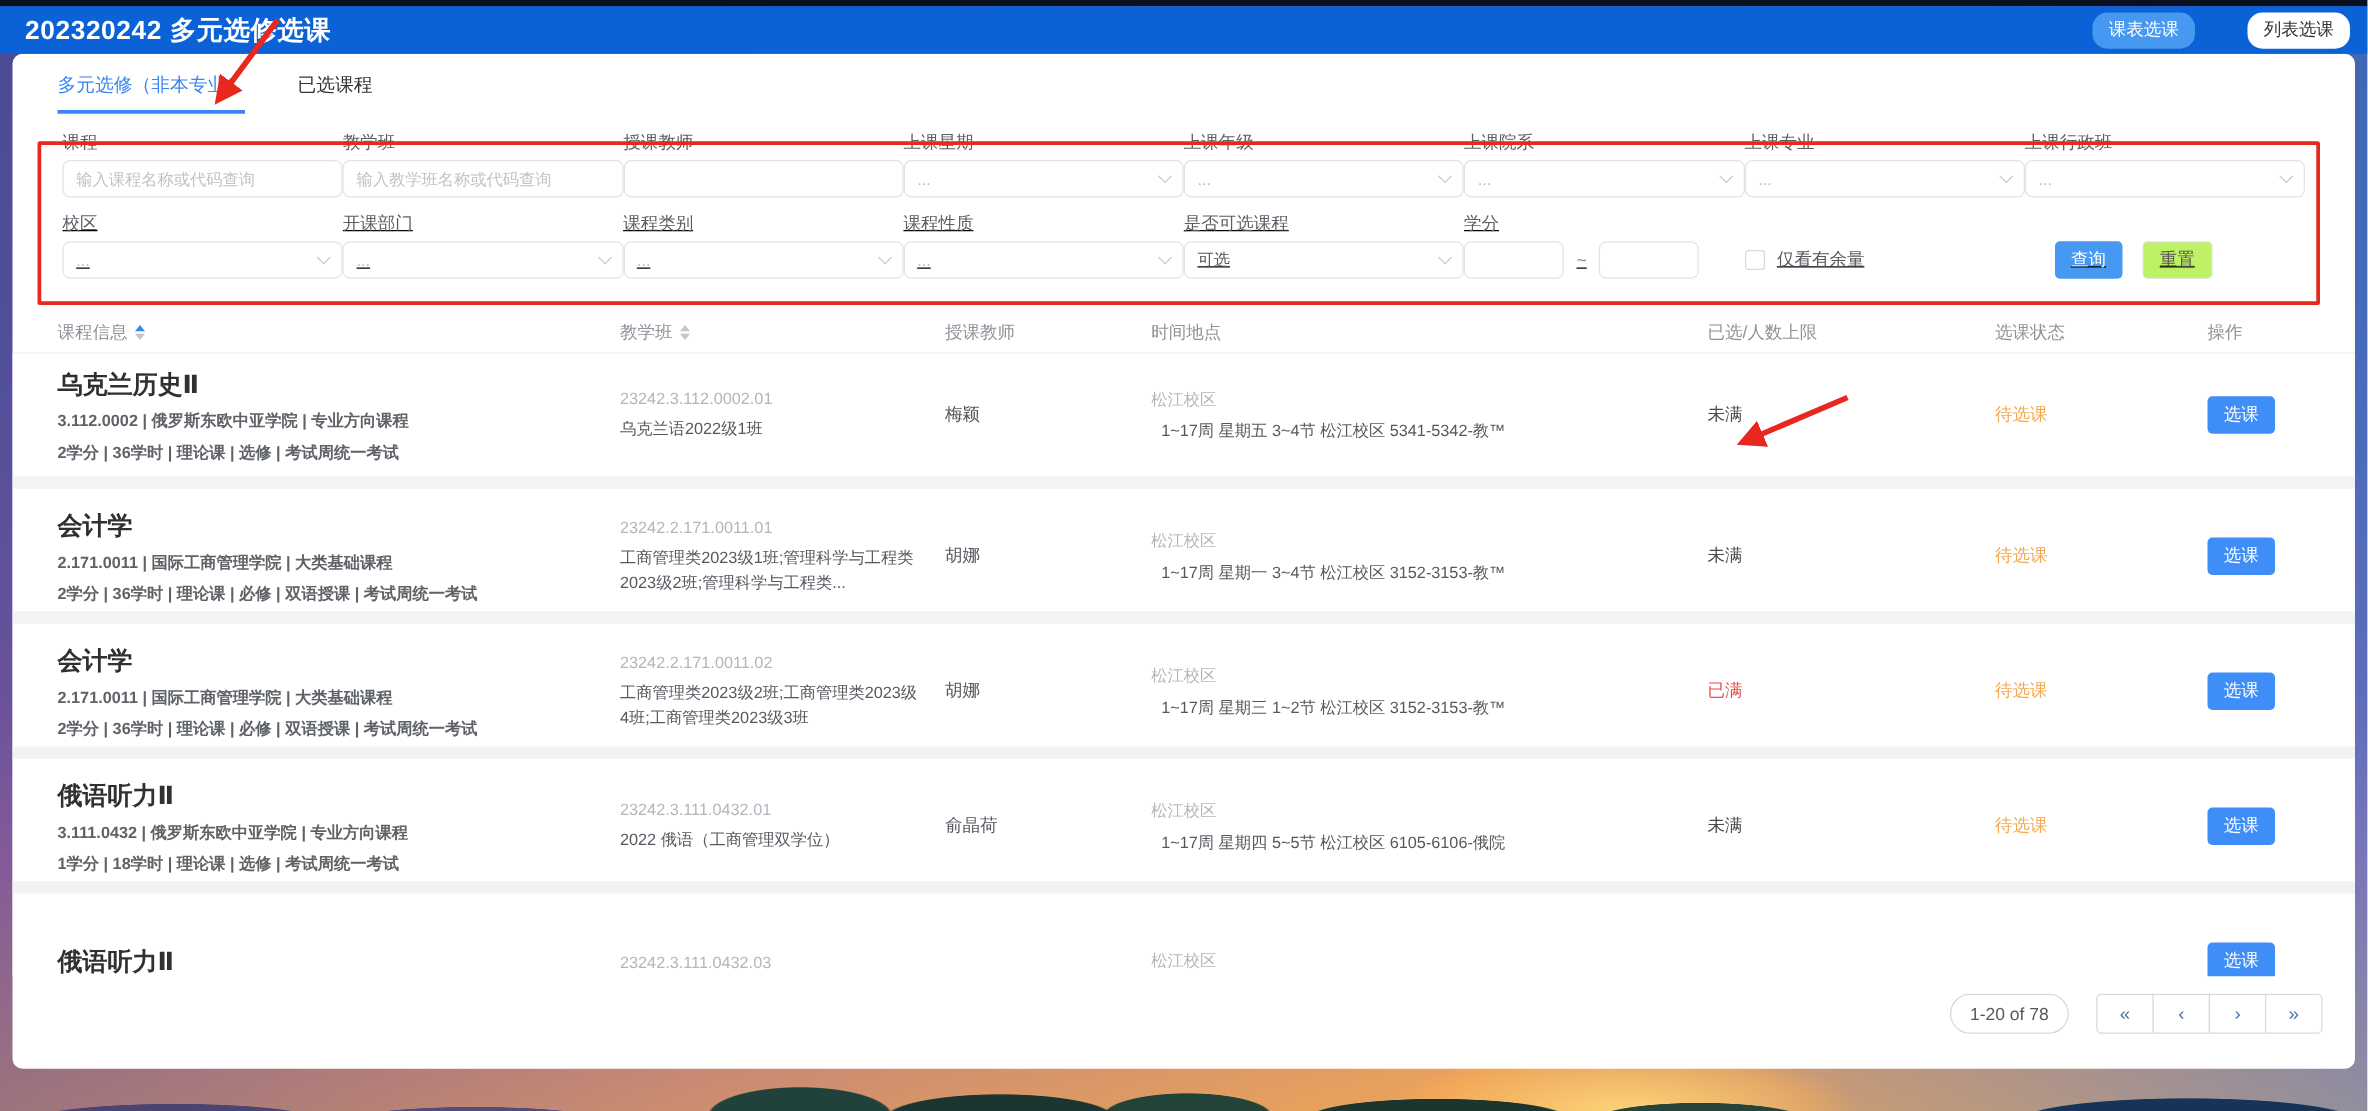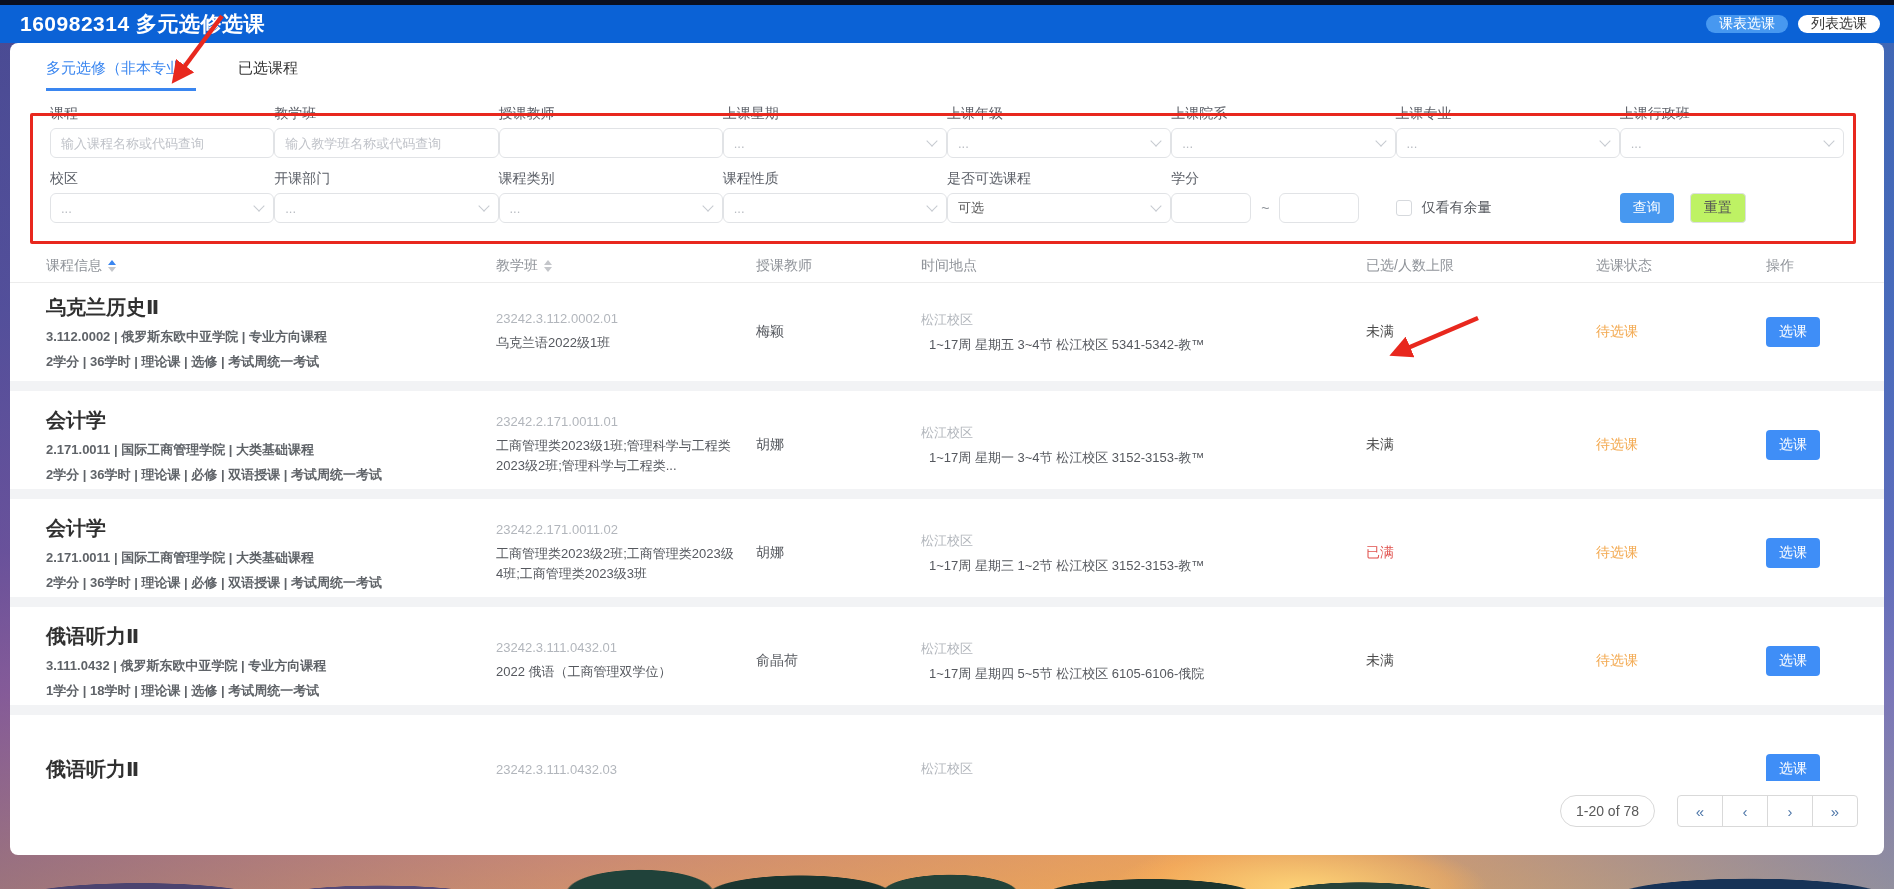--- a/index.html
+++ b/index.html
@@ -25,56 +25,56 @@
       radial-gradient(ellipse 200px 26px at 140px 46px, #4c4470 60%, transparent 62%),
       radial-gradient(ellipse 180px 22px at 380px 46px, #564a78 60%, transparent 62%);
   }
 
   
   .topstrip { position:absolute; left:0; top:0; width:100%; height:5px; background:#0b1020; z-index:3; }
   .appbar { position:absolute; left:0; top:5px; width:100%; height:38px; background:#0b62d6; z-index:3;
     display:flex; align-items:center; padding:0 14px 0 20px; }
   .app-title { color:#fff; font-size:21px; font-weight:bold; letter-spacing:.5px; }
   .appbar-actions { margin-left:auto; display:flex; gap:10px; }
-  .abtn { height:18px; padding:0 13px; font-size:14px; border-radius:12px; display:flex; align-items:center; cursor:pointer; }
+  .abtn { height:29px; padding:0 13px; font-size:14px; border-radius:12px; display:flex; align-items:center; cursor:pointer;margin-left:32px; }
   .abtn.blue { background:#4798f0; color:#fff; }
   .abtn.white { background:#fff; color:#333; }
 
   
   .card { position:absolute; left:10px; top:43px; width:1874px; height:812px; background:#fff;
     border-radius:8px; z-index:2; overflow:hidden; }
 
   
   .tabs { display:flex; gap:42px; padding:16px 36px 0; }
   .tab { font-size:15px; padding-bottom:10px; color:#333; cursor:pointer; }
   .tab.active { color:#3a86f0; border-bottom:3px solid #3a86f0; }
 
   
   .filters { margin-top:12px; padding-bottom:14px; }
   .frow { display:grid; grid-template-columns:repeat(8,1fr); padding:0 40px; }
-  .frow + .frow { margin-top:10px; }
+  .frow + .frow { margin-top:10px;text-decoration:underline; }
   .flabel { font-size:14px; color:#5a5e66; height:20px; line-height:20px; margin-bottom:5px; white-space:nowrap; }
   .tinput { width:100%; height:30px; border:1px solid #e1e3e6; border-radius:6px; padding:0 10px;
     font-size:13px; color:#333; outline:none; background:#fff; font-family:inherit; }
   .tinput::placeholder { color:#c0c3c9; }
   .selectbox { width:100%; height:30px; border:1px solid #e1e3e6; border-radius:6px; background:#fff;
     display:flex; align-items:center; justify-content:space-between; padding:0 10px; cursor:pointer; }
   .sel-val { font-size:13px; color:#b8bcc2; }
   .sel-val.real { color:#555; }
   .chev { width:8px; height:8px; border-right:1.6px solid #c6cad0; border-bottom:1.6px solid #c6cad0;
     transform:rotate(45deg); margin-top:-4px; }
   .credit-wrap { display:flex; align-items:center; gap:10px; }
   .credit-input { width:80px; height:30px; border:1px solid #e1e3e6; border-radius:6px; background:#fff; }
   .tilde { color:#8a8f96; font-size:14px; }
   .chk-cell { display:flex; align-items:center; gap:10px; padding-top:25px; }
   .checkbox { width:16px; height:16px; border:1px solid #d6d9dd; border-radius:3px; background:#fff; cursor:pointer; }
   .chk-label { font-size:14px; color:#55585e; white-space:nowrap; }
   .btn-cell { display:flex; align-items:center; gap:16px; padding-top:25px; }
   .btn { height:30px; padding:0 13px; border-radius:4px; font-size:14px; display:flex; align-items:center; cursor:pointer; }
-  .btn.primary { background:#4798f0; color:#fff; }
+  .btn.primary { background:#4798f0; color:#fff;margin-left:24px; }
   .btn.plain { background:#bef264; color:#555; border:1px solid #dcdfe3; }
 
   
   .tgrid { display:grid; grid-template-columns:450px 260px 165px 445px 230px 170px 1fr; padding:0 36px; }
   .thead { margin-top:12px; height:34px; align-items:center; color:#8f9399; font-size:14px;
     border-bottom:1px solid #ececec; }
   .hcell { display:flex; align-items:center; gap:6px; }
   .sort { display:flex; flex-direction:column; gap:2px; }
   .caret { width:0; height:0; border-left:4px solid transparent; border-right:4px solid transparent; display:block; }
   .caret.up { border-bottom:5px solid #c4c6ca; }
@@ -118,21 +118,21 @@
 </head>
 <body>
 
 <div class="bg"></div>
 <div class="sun-glow"></div>
 <div class="trees"></div>
 
 <div class="topstrip"></div>
 
 <div class="appbar">
-  <div class="app-title">160982314 多元选修选课</div>
+  <div class="app-title">202320242 多元选修选课</div>
   <div class="appbar-actions">
     <div class="abtn blue">课表选课</div>
     <div class="abtn white">列表选课</div>
   </div>
 </div>
 
 <div class="card">
 
   <div class="tabs">
     <div class="tab active">多元选修（非本专业）</div>

